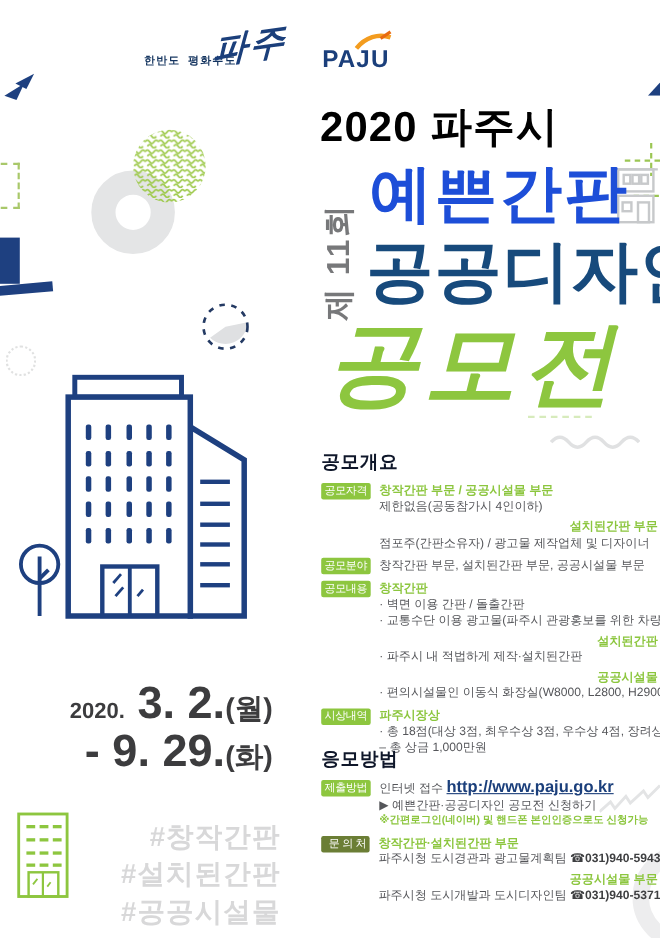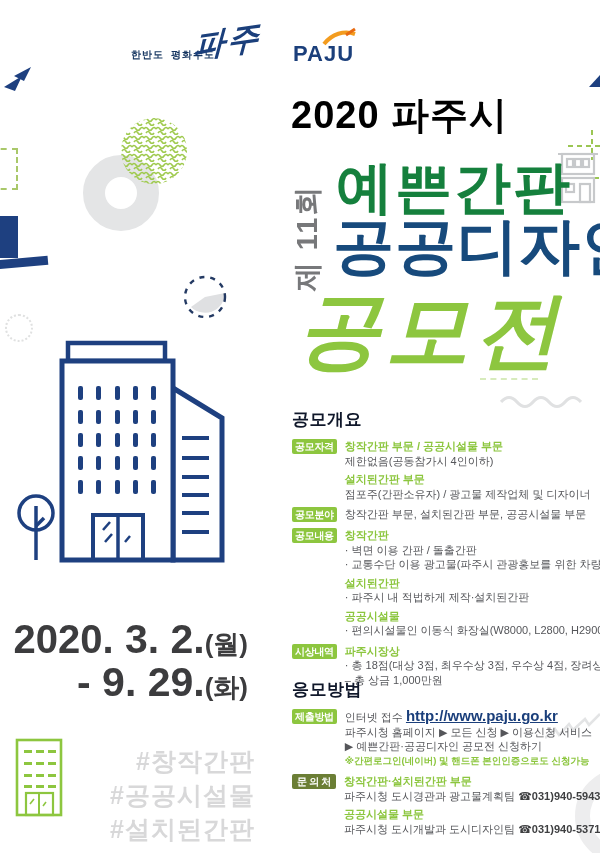--- a/index.html
+++ b/index.html
@@ -10,46 +10,46 @@
   .slogan{position:absolute;left:131px;top:48px;font-size:10px;font-weight:bold;color:#14345f;letter-spacing:1px;font-family:Liberation Mono, monospace;}
   .calligraphy{position:absolute;left:193px;top:20px;font-size:32px;font-weight:800;font-style:italic;
                color:#1b3f7b;transform:rotate(-8deg) skewX(-10deg);letter-spacing:2px;}
   .paju-word{position:absolute;left:293px;top:41px;font-size:22px;font-weight:800;color:#1b3f7b;letter-spacing:1px;}
   .paju-swoosh{position:absolute;left:322px;top:27px;}
 
   
   .title-year{position:absolute;left:291px;top:90px;font-size:38px;font-weight:800;color:#000000;letter-spacing:1px;white-space:nowrap;}
   .title-edition{position:absolute;left:209px;top:222px;width:190px;height:32px;text-align:center;
                  transform:rotate(-90deg);font-size:29px;font-weight:800;color:#77787a;letter-spacing:2px;}
-  .title-green1{position:absolute;left:336px;top:150px;font-size:57px;font-weight:800;color:#15803d;letter-spacing:2px;white-space:nowrap;}
+  .title-green1{position:absolute;left:336px;top:138px;font-size:57px;font-weight:800;color:#1d4ed8;letter-spacing:2px;white-space:nowrap;}
   .title-navy{position:absolute;left:333px;top:206px;font-size:61px;font-weight:800;color:#174a7c;letter-spacing:1px;white-space:nowrap;}
   .title-green2{position:absolute;left:297px;top:276px;font-size:83px;font-weight:800;color:#8dc63f;letter-spacing:6px;white-space:nowrap;font-style:italic;}
 
   
   .period{position:absolute;left:8px;top:618px;width:240px;text-align:right;color:#3c3c3e;font-weight:800;line-height:1.05;}
-  .period .y{font-size:40px;}
+  .period .y{font-size:20px;}
   .period .big{font-size:41px;}
   .period .day{font-size:26px;}
   .hashtags{position:absolute;left:55px;top:744px;width:200px;text-align:right;
             font-size:25px;font-weight:800;color:#d8d8d9;line-height:34px;letter-spacing:1px;}
 
   
   .section{position:absolute;left:292px;width:306px;}
   .sec-overview{top:408px;}
   .sec-method{top:678px;}
   .sec-heading{font-size:17px;font-weight:800;color:#0f172a;margin-bottom:8px;letter-spacing:0.5px;}
   .row{display:flex;margin-bottom:6px;}
   .badge{flex:none;min-width:44px;height:15px;padding:0 3px;margin-right:8px;margin-top:0px;
-         background:#8dc63f;color:#ffffff;font-size:10px;font-weight:bold;text-align:center;
+         background:#8dc63f;color:#ffffff;font-size:10px;font-weight:normal;text-align:right;
          line-height:15px;border-radius:2px;letter-spacing:-0.3px;box-sizing:border-box;}
   .badge.dark{background:#6b7e35;}
   .lines{flex:1;min-width:0;}
   .line{font-size:11px;line-height:14.5px;color:#55565a;white-space:nowrap;}
   .line.green{color:#8cc63e;font-weight:bold;}
-  .line.gap{margin-top:4px;}
+  .line.gap{margin-top:4px;text-align:right;}
   .line.note{font-size:9.5px;color:#8cc63e;font-weight:bold;}
   .link{color:#1b3f7b;font-weight:bold;text-decoration:underline;font-size:15px;cursor:pointer;}
   .phone{font-weight:bold;color:#3e3f41;}
 
   
   .abs{position:absolute;}
   .donut-top{left:83px;top:155px;width:76px;height:76px;border-radius:50%;border:22px solid #e4e5e6;box-sizing:border-box;}
   .donut-bottom{left:575px;top:768px;width:96px;height:96px;border-radius:50%;border:15px solid #ededee;box-sizing:border-box;}
   .dashed-square{left:-22px;top:148px;width:36px;height:38px;border:2px dashed #a9c86a;}
   .partial-letter-a{left:-6px;top:216px;width:24px;height:42px;background:#1e4080;}
@@ -216,22 +216,22 @@
   <div class="title-navy">공공디자인</div>
   <div class="title-green2">공모전</div>
 
   <div class="period">
     <div><span class="y">2020.</span><span class="big"> 3. 2.</span><span class="day">(월)</span></div>
     <div><span class="big">- 9. 29.</span><span class="day">(화)</span></div>
   </div>
 
   <div class="hashtags">
     <div>#창작간판</div>
+    <div>#설치된간판</div>
     <div>#공공시설물</div>
-    <div>#설치된간판</div>
   </div>
 
   <div class="section sec-overview">
     <div class="sec-heading">공모개요</div>
 
     <div class="row">
       <span class="badge">공모자격</span>
       <div class="lines">
         <div class="line green">창작간판 부문 / 공공시설물 부문</div>
         <div class="line">제한없음(공동참가시 4인이하)</div>
@@ -272,21 +272,20 @@
 
   <div class="section sec-method">
     <div class="sec-heading">응모방법</div>
 
     <div class="row">
       <span class="badge">제출방법</span>
       <div class="lines">
         <div class="line">
           <span>인터넷 접수 </span><span class="link">http://www.paju.go.kr</span>
         </div>
-        <div class="line">파주시청 홈페이지 ▶ 모든 신청 ▶ 이용신청 서비스</div>
         <div class="line">▶ 예쁜간판·공공디자인 공모전 신청하기</div>
         <div class="line note">※간편로그인(네이버) 및 핸드폰 본인인증으로도 신청가능</div>
       </div>
     </div>
 
     <div class="row">
       <span class="badge dark">문 의 처</span>
       <div class="lines">
         <div class="line green">창작간판·설치된간판 부문</div>
         <div class="line">

